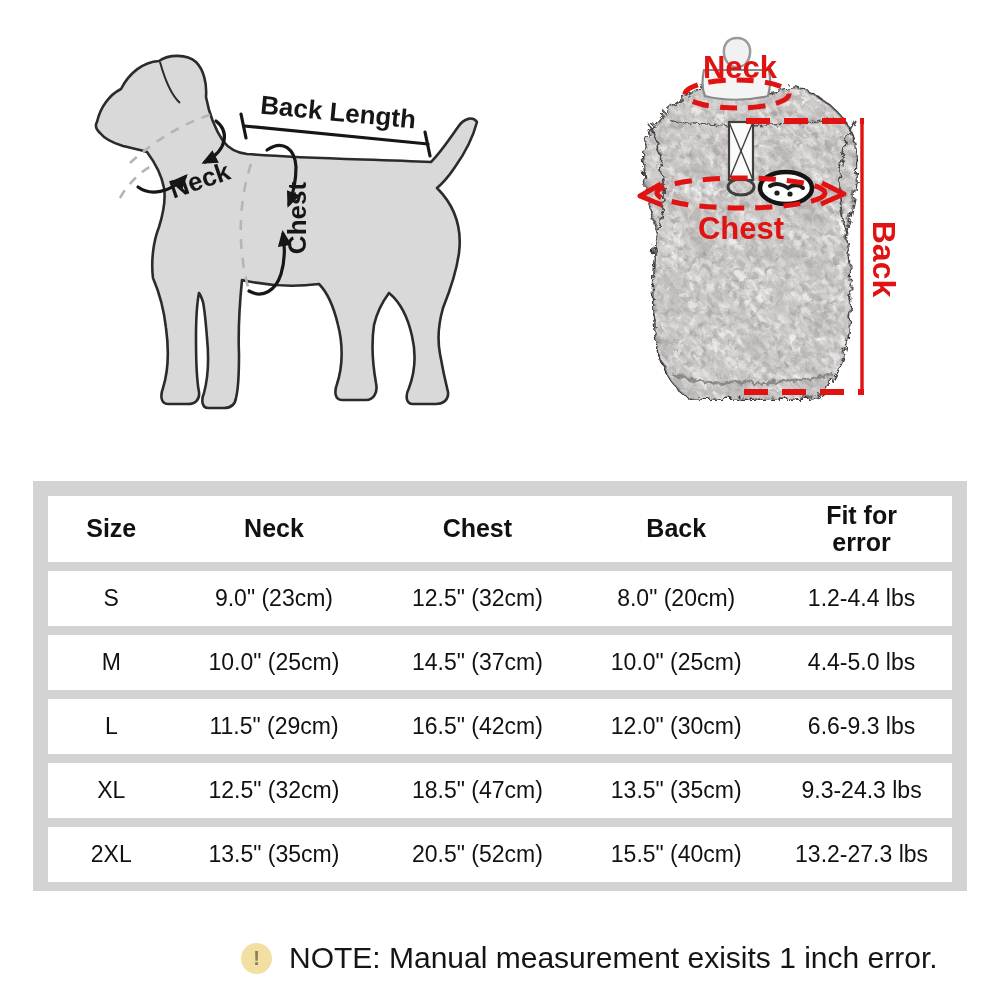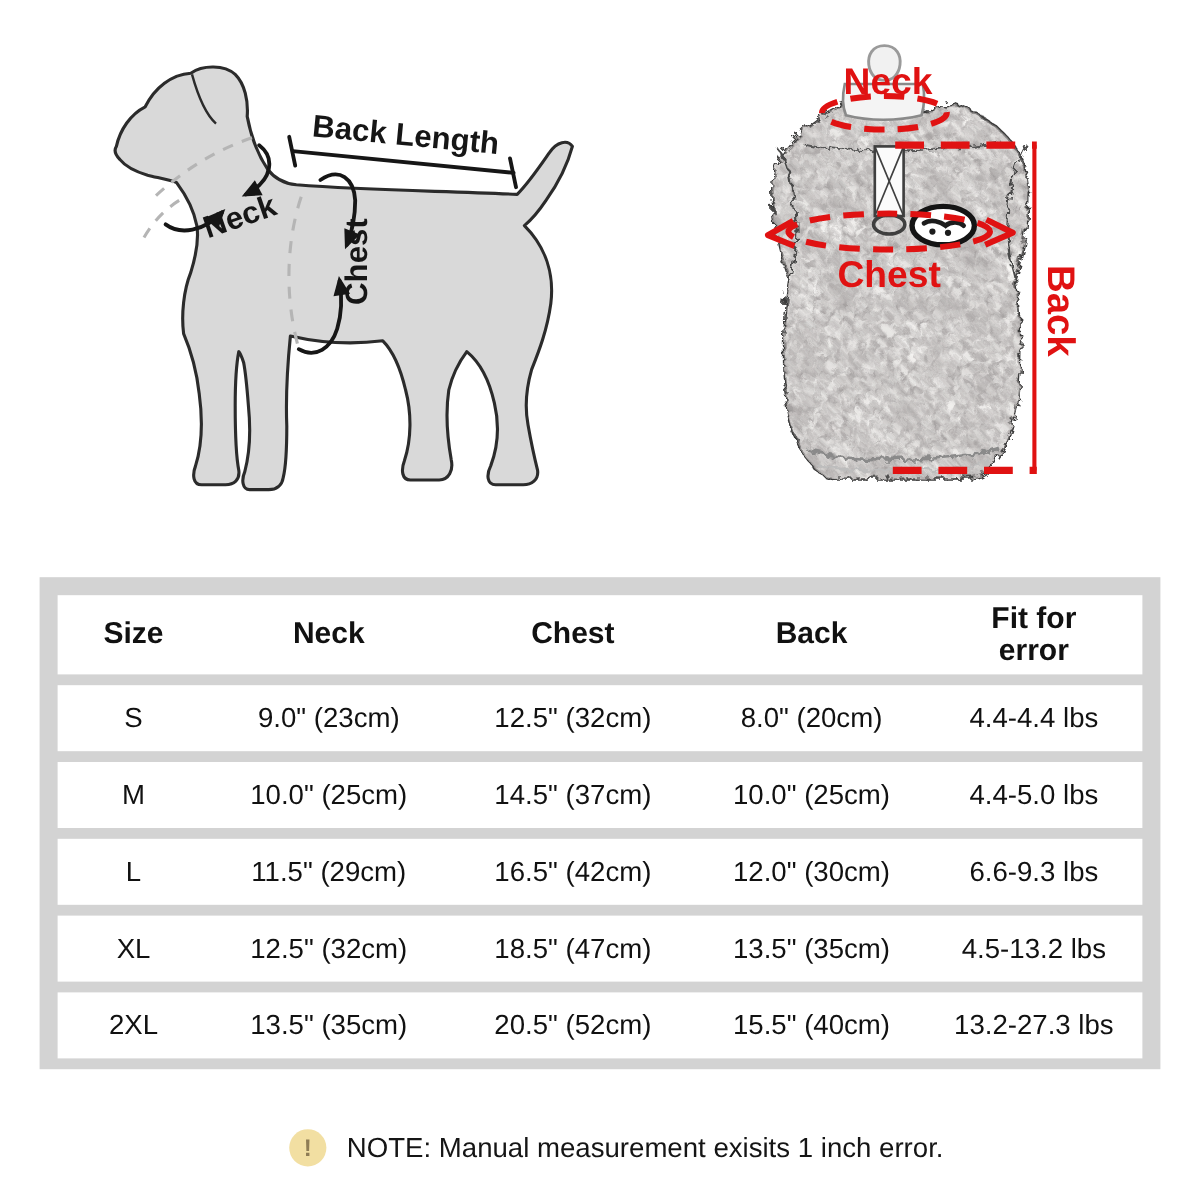--- a/index.html
+++ b/index.html
@@ -32,21 +32,21 @@
   
   .note{
     position:absolute;left:241px;top:941px;
     display:flex;align-items:center;gap:17px;
   }
   .note-icon{
     width:31px;height:31px;border-radius:50%;background:#f2dfa2;
     display:flex;align-items:center;justify-content:center;
     color:#8f7d55;font-weight:bold;font-size:20px;line-height:1;
   }
-  .note-text{font-size:23px;color:#151515;}
+  .note-text{font-size:30px;color:#151515;}
 </style>
 </head>
 <body>
 
 <div id="page">
 
   <svg id="illustration" width="1000" height="460" viewBox="0 0 1000 460">
     <defs>
       <marker id="ah" orient="auto" markerUnits="userSpaceOnUse" markerWidth="20" markerHeight="18" refX="14" refY="9">
         <path d="M2,2 L18,9 L2,16 Z" fill="#161616"></path>
@@ -174,21 +174,21 @@
       <div class="t-cell">Chest</div>
       <div class="t-cell">Back</div>
       <div class="t-cell"><span class="wrap-head">Fit for error</span></div>
     </div>
 
     <div class="t-row body">
       <div class="t-cell">S</div>
       <div class="t-cell">9.0" (23cm)</div>
       <div class="t-cell">12.5" (32cm)</div>
       <div class="t-cell">8.0" (20cm)</div>
-      <div class="t-cell">4.4-4.4 lbs</div>
+      <div class="t-cell">1.2-4.4 lbs</div>
     </div>
 
     <div class="t-row body">
       <div class="t-cell">M</div>
       <div class="t-cell">10.0" (25cm)</div>
       <div class="t-cell">14.5" (37cm)</div>
       <div class="t-cell">10.0" (25cm)</div>
       <div class="t-cell">4.4-5.0 lbs</div>
     </div>
 
@@ -198,21 +198,21 @@
       <div class="t-cell">16.5" (42cm)</div>
       <div class="t-cell">12.0" (30cm)</div>
       <div class="t-cell">6.6-9.3 lbs</div>
     </div>
 
     <div class="t-row body">
       <div class="t-cell">XL</div>
       <div class="t-cell">12.5" (32cm)</div>
       <div class="t-cell">18.5" (47cm)</div>
       <div class="t-cell">13.5" (35cm)</div>
-      <div class="t-cell">4.5-13.2 lbs</div>
+      <div class="t-cell">9.3-24.3 lbs</div>
     </div>
 
     <div class="t-row body">
       <div class="t-cell">2XL</div>
       <div class="t-cell">13.5" (35cm)</div>
       <div class="t-cell">20.5" (52cm)</div>
       <div class="t-cell">15.5" (40cm)</div>
       <div class="t-cell">13.2-27.3 lbs</div>
     </div>
   </div>

